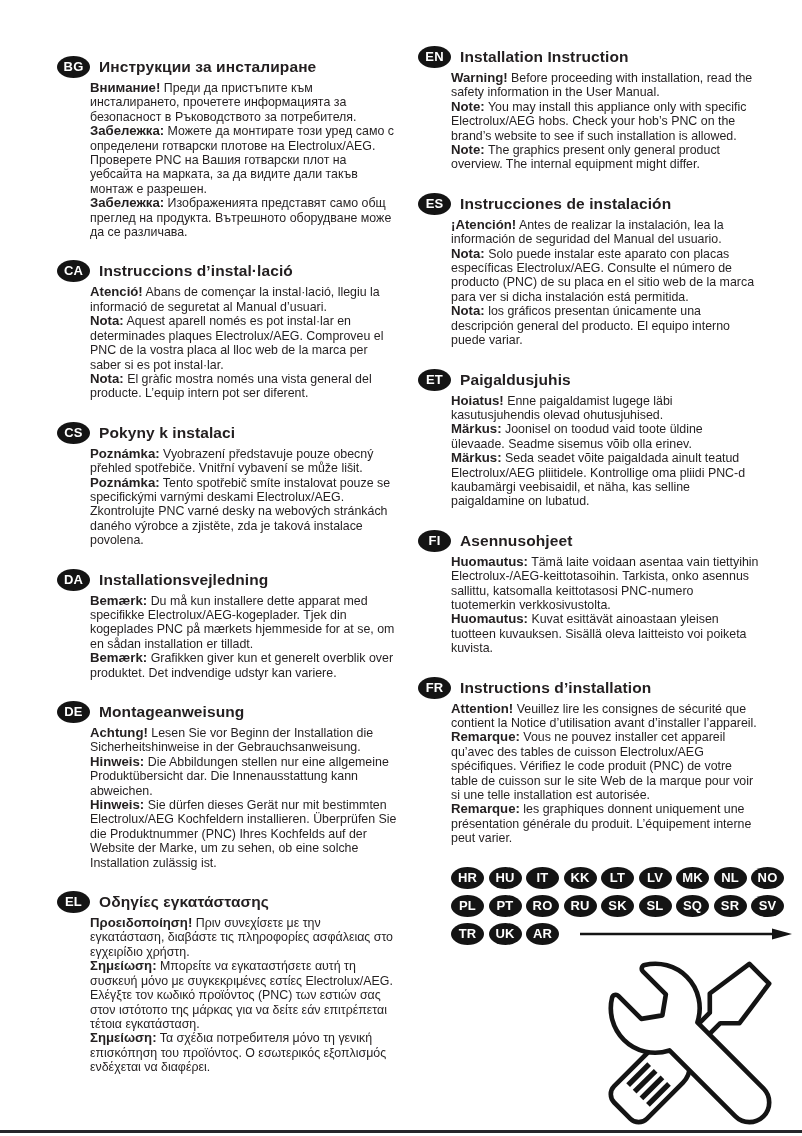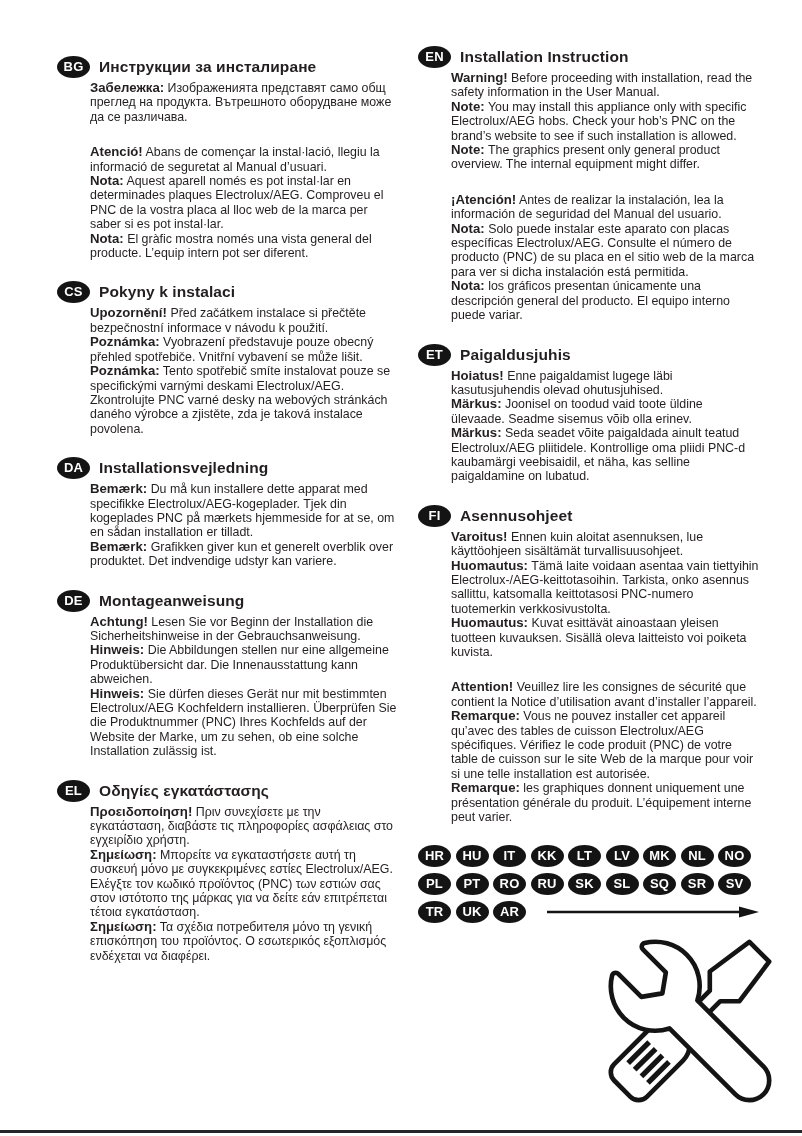--- a/index.html
+++ b/index.html
@@ -16,59 +16,64 @@
   .badge{
     display:inline-block;min-width:33px;height:22px;box-sizing:border-box;
     padding:0 5px;background:#141414;color:#ffffff;border-radius:50%;
     font-weight:bold;font-size:13px;line-height:22px;text-align:center;
     letter-spacing:0.2px;flex:0 0 auto;
   }
   .sec-title{font-weight:bold;font-size:15.5px;letter-spacing:0.1px;}
   .sec-body{margin-left:33px;font-size:12.4px;line-height:14.4px;}
   .sec-body p{margin:0;}
   .lead{font-weight:bold;font-size:13.2px;}
-  .badge-grid{margin-top:4px;}
+  .badge-grid{margin-top:4px;margin-left:33px;}
   .badge-row{display:flex;gap:4.5px;margin-bottom:6px;align-items:center;}
   .badge-row .badge{min-width:33px;}
   .arrow-wrap{margin-left:14px;display:flex;align-items:center;}
   .tools{display:flex;justify-content:flex-end;margin-top:12px;margin-right:-20px;}
   .bottom-rule{position:absolute;left:0;right:0;bottom:3px;height:3px;background:#26262a;}
 </style>
 </head>
 <body>
 
 <div class="page">
 
   <div class="col col-left">
 
     <div class="section">
       <div class="sec-head">
         <span class="badge">BG</span>
         <span class="sec-title">Инструкции за инсталиране</span>
       </div>
       <div class="sec-body">
+        <p><b class="lead">Внимание!</b> <span>Преди да пристъпите към инсталирането, прочетете информацията за безопасност в Ръководството за потребителя.</span></p>
+        <p><b class="lead">Забележка:</b> <span>Можете да монтирате този уред само с определени готварски плотове на Electrolux/AEG. Проверете PNC на Вашия готварски плот на уебсайта на марката, за да видите дали такъв монтаж е разрешен.</span></p>
         <p><b class="lead">Забележка:</b> <span>Изображенията представят само общ преглед на продукта. Вътрешното оборудване може да се различава.</span></p>
       </div>
     </div>
 
     <div class="section">
+      <div class="sec-head">
+        <span class="badge">CA</span>
+        <span class="sec-title">Instruccions d’instal·lació</span>
+      </div>
       <div class="sec-body">
         <p><b class="lead">Atenció!</b> <span>Abans de començar la instal·lació, llegiu la informació de seguretat al Manual d’usuari.</span></p>
         <p><b class="lead">Nota:</b> <span>Aquest aparell només es pot instal·lar en determinades plaques Electrolux/AEG. Comproveu el PNC de la vostra placa al lloc web de la marca per saber si es pot instal·lar.</span></p>
         <p><b class="lead">Nota:</b> <span>El gràfic mostra només una vista general del producte. L’equip intern pot ser diferent.</span></p>
       </div>
     </div>
 
     <div class="section">
       <div class="sec-head">
         <span class="badge">CS</span>
         <span class="sec-title">Pokyny k instalaci</span>
       </div>
       <div class="sec-body">
-        <p><b class="lead">Upozornění!</b> <span>Před začátkem instalace si přečtěte bezpečnostní informace v návodu k použití.</span></p>
         <p><b class="lead">Poznámka:</b> <span>Vyobrazení představuje pouze obecný přehled spotřebiče. Vnitřní vybavení se může lišit.</span></p>
         <p><b class="lead">Poznámka:</b> <span>Tento spotřebič smíte instalovat pouze se specifickými varnými deskami Electrolux/AEG. Zkontrolujte PNC varné desky na webových stránkách daného výrobce a zjistěte, zda je taková instalace povolena.</span></p>
       </div>
     </div>
 
     <div class="section">
       <div class="sec-head">
         <span class="badge">DA</span>
         <span class="sec-title">Installationsvejledning</span>
       </div>
@@ -112,20 +117,24 @@
         <span class="sec-title">Installation Instruction</span>
       </div>
       <div class="sec-body">
         <p><b class="lead">Warning!</b> <span>Before proceeding with installation, read the safety information in the User Manual.</span></p>
         <p><b class="lead">Note:</b> <span>You may install this appliance only with specific Electrolux/AEG hobs. Check your hob’s PNC on the brand’s website to see if such installation is allowed.</span></p>
         <p><b class="lead">Note:</b> <span>The graphics present only general product overview. The internal equipment might differ.</span></p>
       </div>
     </div>
 
     <div class="section">
+      <div class="sec-head">
+        <span class="badge">ES</span>
+        <span class="sec-title">Instrucciones de instalación</span>
+      </div>
       <div class="sec-body">
         <p><b class="lead">¡Atención!</b> <span>Antes de realizar la instalación, lea la información de seguridad del Manual del usuario.</span></p>
         <p><b class="lead">Nota:</b> <span>Solo puede instalar este aparato con placas específicas Electrolux/AEG. Consulte el número de producto (PNC) de su placa en el sitio web de la marca para ver si dicha instalación está permitida.</span></p>
         <p><b class="lead">Nota:</b> <span>los gráficos presentan únicamente una descripción general del producto. El equipo interno puede variar.</span></p>
       </div>
     </div>
 
     <div class="section">
       <div class="sec-head">
         <span class="badge">ET</span>
@@ -137,27 +146,30 @@
         <p><b class="lead">Märkus:</b> <span>Seda seadet võite paigaldada ainult teatud Electrolux/AEG pliitidele. Kontrollige oma pliidi PNC-d kaubamärgi veebisaidil, et näha, kas selline paigaldamine on lubatud.</span></p>
       </div>
     </div>
 
     <div class="section">
       <div class="sec-head">
         <span class="badge">FI</span>
         <span class="sec-title">Asennusohjeet</span>
       </div>
       <div class="sec-body">
-        <p><b class="lead">Varoitus!</b> <span>Ennen kuin aloitat asennuksen, lue käyttöohjeen sisältämät turvallisuusohjeet.</span></p>
         <p><b class="lead">Huomautus:</b> <span>Tämä laite voidaan asentaa vain tiettyihin Electrolux-/AEG-keittotasoihin. Tarkista, onko asennus sallittu, katsomalla keittotasosi PNC-numero tuotemerkin verkkosivustolta.</span></p>
         <p><b class="lead">Huomautus:</b> <span>Kuvat esittävät ainoastaan yleisen tuotteen kuvauksen. Sisällä oleva laitteisto voi poiketa kuvista.</span></p>
       </div>
     </div>
 
     <div class="section">
+      <div class="sec-head">
+        <span class="badge">FR</span>
+        <span class="sec-title">Instructions d’installation</span>
+      </div>
       <div class="sec-body">
         <p><b class="lead">Attention!</b> <span>Veuillez lire les consignes de sécurité que contient la Notice d’utilisation avant d’installer l’appareil.</span></p>
         <p><b class="lead">Remarque:</b> <span>Vous ne pouvez installer cet appareil qu’avec des tables de cuisson Electrolux/AEG spécifiques. Vérifiez le code produit (PNC) de votre table de cuisson sur le site Web de la marque pour voir si une telle installation est autorisée.</span></p>
         <p><b class="lead">Remarque:</b> <span>les graphiques donnent uniquement une présentation générale du produit. L’équipement interne peut varier.</span></p>
       </div>
     </div>
 
     <div class="badge-grid">
       <div class="badge-row">
         <span class="badge">HR</span>

